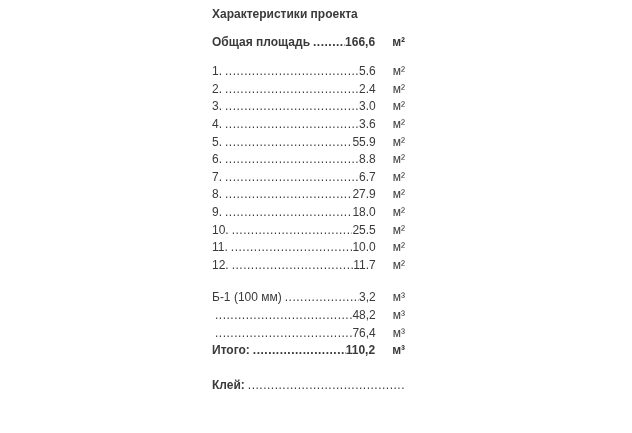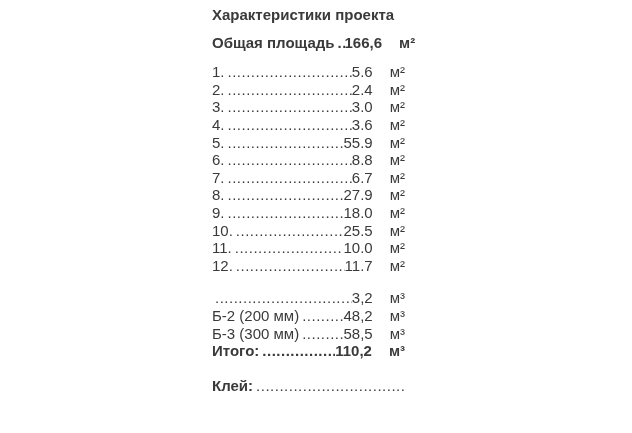--- a/index.html
+++ b/index.html
@@ -13,21 +13,21 @@
     position: relative;
     overflow: hidden;
     font-family: "Liberation Sans", sans-serif;
     color: #3a3a3a;
   }
   .content {
     position: absolute;
     left: 212px;
     top: 6px;
     width: 193px;
-    font-size: 15px;
+    font-size: 12px;
     line-height: 17.6px;
   }
   .title {
     font-weight: bold;
     margin: 0 0 10px 0;
     white-space: nowrap;
   }
   .heading {
     font-weight: bold;
     white-space: nowrap;
@@ -140,34 +140,33 @@
       <span class="label">12.</span>
       <span class="leader">............................................................</span>
       <span class="value">11.7</span>
       <span class="unit">м²</span>
     </div>
   </div>
 
   <div class="blocks-section">
 
     <div class="row">
+      <span class="label">Б-1 (100 мм)</span>
       <span class="leader">............................................................</span>
       <span class="value">3,2</span>
       <span class="unit">м³</span>
     </div>
     <div class="row">
-      <span class="label">Б-2 (200 мм)</span>
       <span class="leader">............................................................</span>
       <span class="value">48,2</span>
       <span class="unit">м³</span>
     </div>
     <div class="row">
-      <span class="label">Б-3 (300 мм)</span>
       <span class="leader">............................................................</span>
-      <span class="value">58,5</span>
+      <span class="value">76,4</span>
       <span class="unit">м³</span>
     </div>
 
     <div class="row bold">
       <span class="label">Итого:</span>
       <span class="leader">............................................................</span>
       <span class="value">110,2</span>
       <span class="unit">м³</span>
     </div>
   </div>

